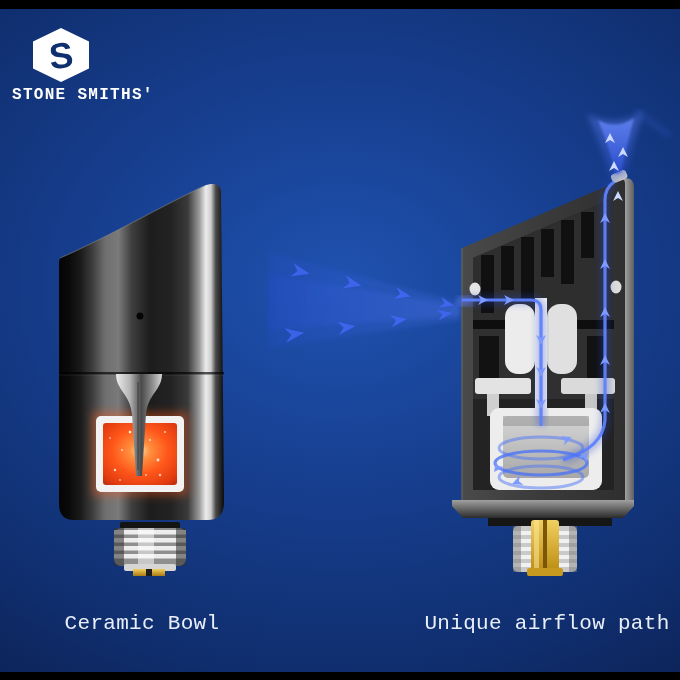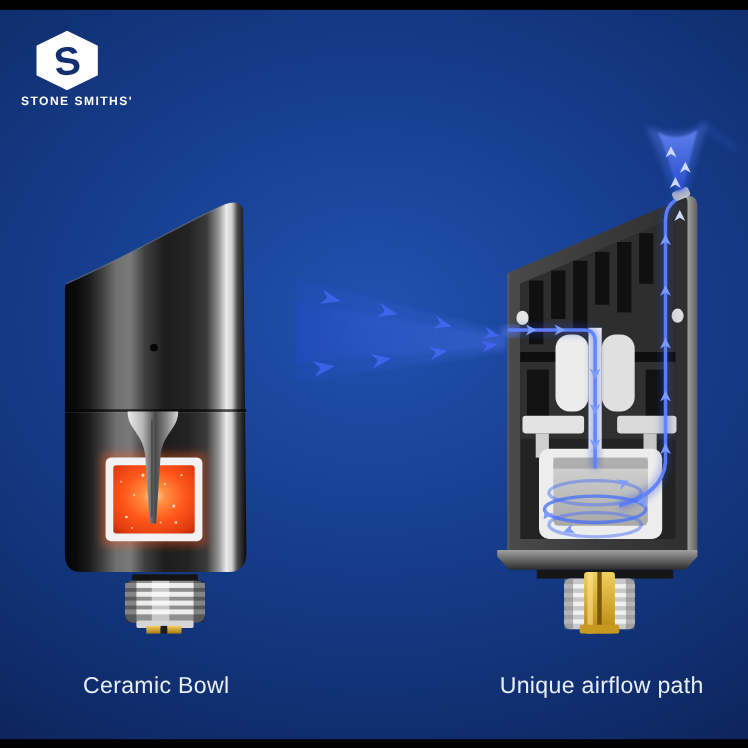--- a/index.html
+++ b/index.html
@@ -4,23 +4,23 @@
 <style>
   html,body{margin:0;padding:0;background:#000;}
   .stage{position:relative;width:680px;height:680px;overflow:hidden;
     font-family:"Liberation Sans",sans-serif;
     background:radial-gradient(120% 95% at 50% 42%, #1f52b0 0%, #173f90 30%, #102f70 58%, #0c2154 78%, #091636 100%);}
   .bar{position:absolute;left:0;width:680px;background:#000;}
   .bar.top{top:0;height:9px;}
   .bar.bottom{bottom:0;height:8px;}
   .logo{position:absolute;left:33px;top:28px;width:56px;height:54px;}
   .brand{position:absolute;left:12px;top:86px;width:116px;text-align:center;
-    color:#ffffff;font-size:11px;font-weight:bold;letter-spacing:1.3px;white-space:nowrap;}
+    color:#ffffff;font-size:16px;font-weight:bold;letter-spacing:1.3px;white-space:nowrap;font-family:Liberation Mono, monospace;}
   .caption{position:absolute;top:612px;color:#e9eef8;font-size:21px;font-weight:500;
-    letter-spacing:.3px;text-align:center;white-space:nowrap;}
+    letter-spacing:.3px;text-align:center;white-space:nowrap;font-family:Liberation Mono, monospace;}
   .cap-left{left:42px;width:200px;}
   .cap-right{left:397px;width:300px;}
   .dev-left{position:absolute;left:50px;top:170px;width:200px;height:410px;}
   .dev-right{position:absolute;left:435px;top:108px;width:240px;height:500px;}
   .flow-mid{position:absolute;left:268px;top:252px;width:200px;height:96px;}
 </style>
 </head>
 <body>
 
 <div class="stage">

